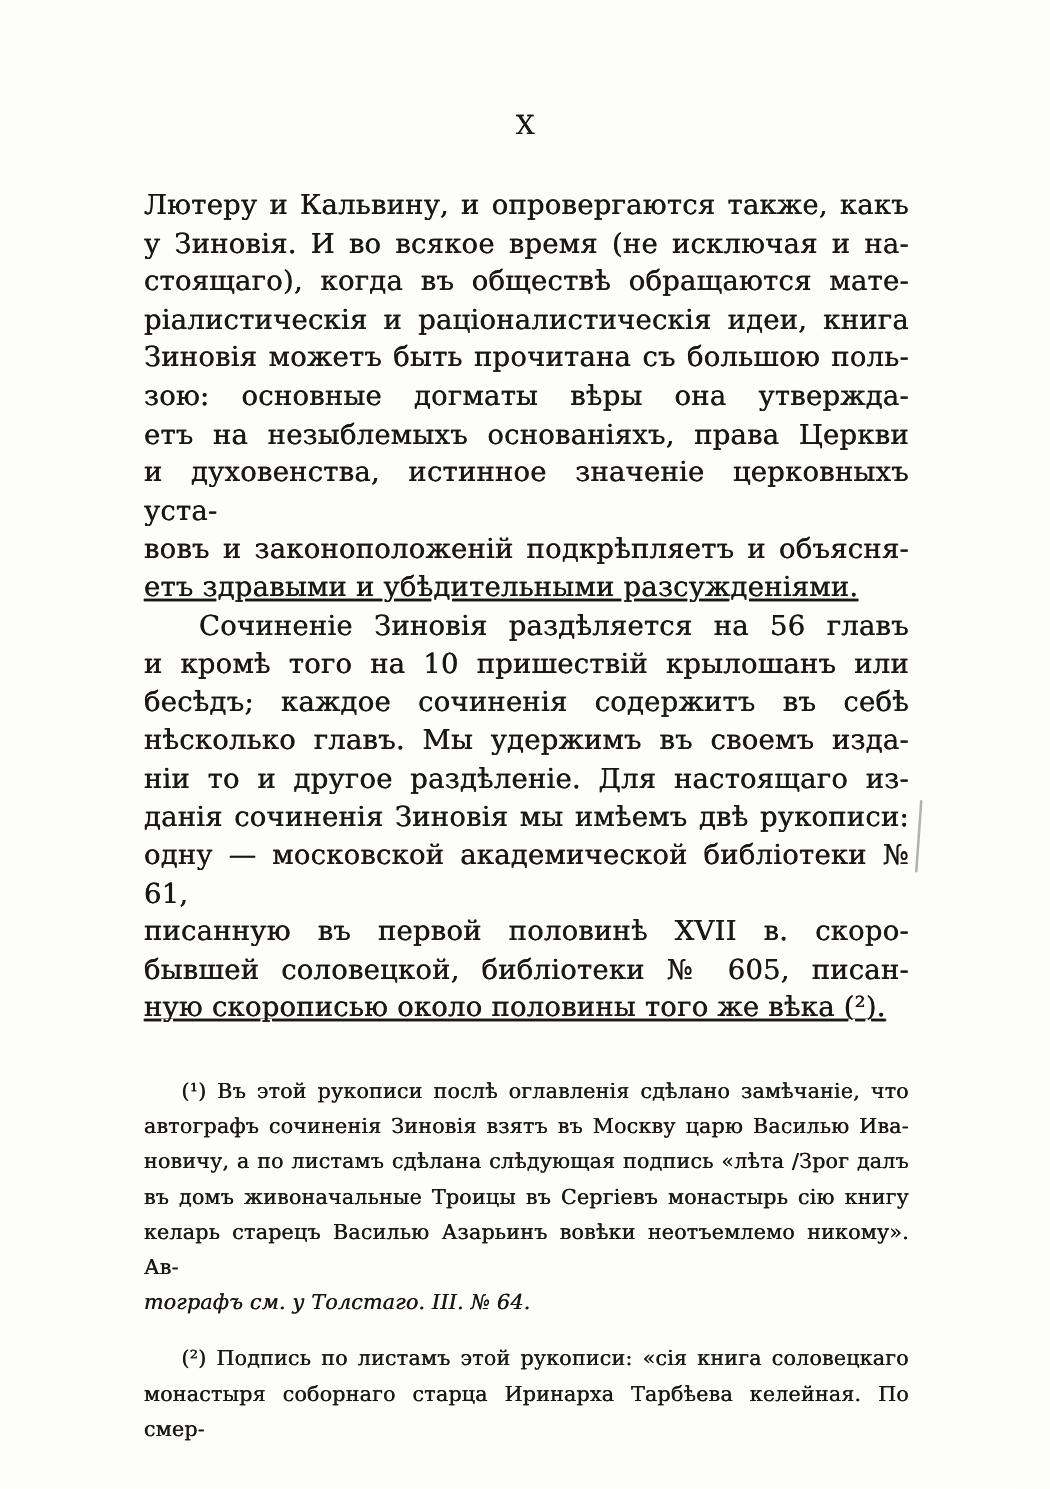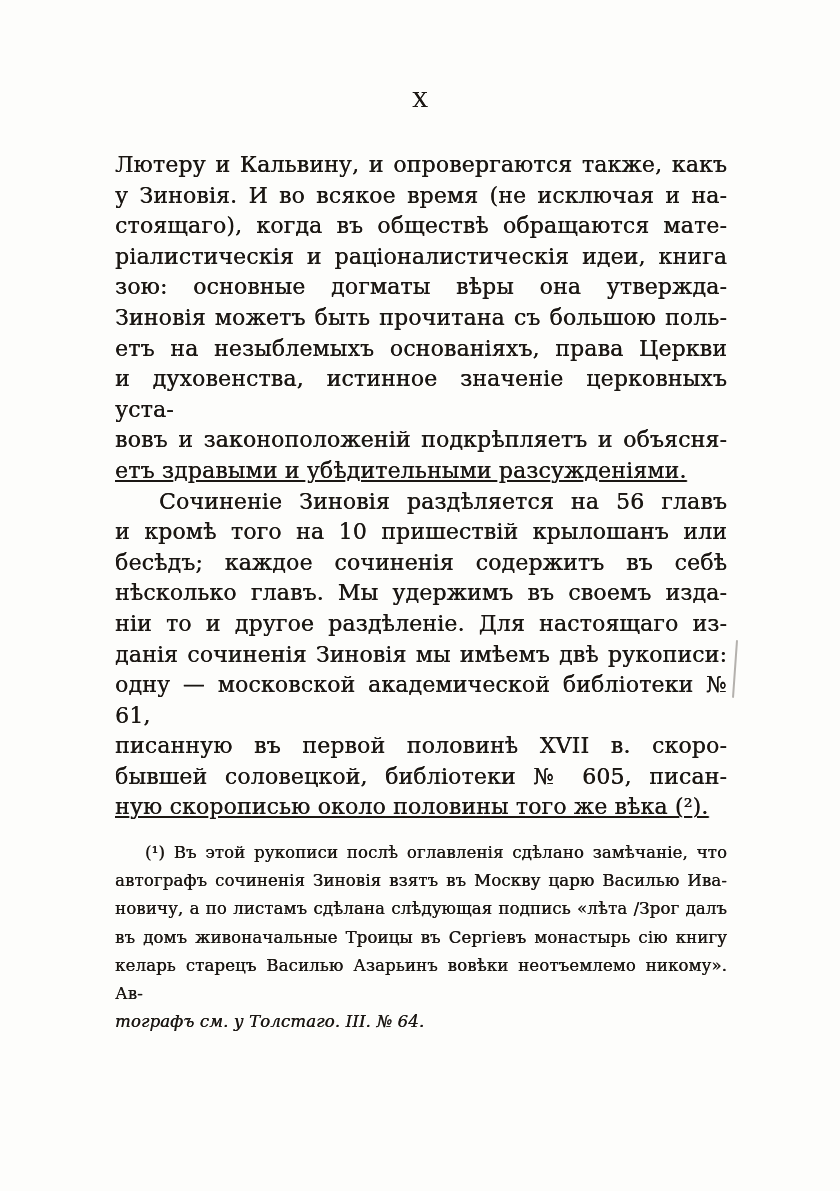--- a/index.html
+++ b/index.html
@@ -32,21 +32,21 @@
   .bline {
     font-size: 22px;
     line-height: 30.6px;
     text-align: justify;
     text-align-last: justify;
     white-space: normal;
   }
   .bline.lastline { text-align-last: left; text-decoration: underline; }
   .bline.indent { text-indent: 44px; }
   
-  #footnotes { margin-top: 16px; }
+  #footnotes { margin-top: 36px; }
   #footnotes .para + .para { margin-top: 17px; }
   .fline {
     font-size: 16.5px;
     line-height: 28.2px;
     text-align: justify;
     text-align-last: justify;
   }
   .fline.lastline { text-align-last: left; font-style: italic; }
   .fline.indent { text-indent: 30px; }
   
@@ -67,22 +67,22 @@
 
 <div class="page">
   <div class="page-number">X</div>
 
   <div class="body-text" id="body-text">
       <div class="para">
         <div class="bline">Лютеру и Кальвину, и опровергаются также, какъ</div>
         <div class="bline">у Зиновія. И во всякое время (не исключая и на-</div>
         <div class="bline">стоящаго), когда въ обществѣ обращаются мате-</div>
         <div class="bline">ріалистическія и раціоналистическія идеи, книга</div>
+        <div class="bline">Зиновія можетъ быть прочитана съ большою поль-</div>
         <div class="bline">зою: основные догматы вѣры она утвержда-</div>
-        <div class="bline">Зиновія можетъ быть прочитана съ большою поль-</div>
         <div class="bline">етъ на незыблемыхъ основаніяхъ, права Церкви</div>
         <div class="bline">и духовенства, истинное значеніе церковныхъ уста-</div>
         <div class="bline">вовъ и законоположеній подкрѣпляетъ и объясня-</div>
         <div class="bline lastline">етъ здравыми и убѣдительными разсужденіями.</div>
       </div>
       <div class="para">
         <div class="bline indent">Сочиненіе Зиновія раздѣляется на 56 главъ</div>
         <div class="bline">и кромѣ того на 10 пришествій крылошанъ или</div>
         <div class="bline">бесѣдъ; каждое сочиненія содержитъ въ себѣ</div>
         <div class="bline">нѣсколько главъ. Мы удержимъ въ своемъ изда-</div>
@@ -97,16 +97,20 @@
 
   <div class="footnotes" id="footnotes">
       <div class="para">
         <div class="fline indent">(¹) Въ этой рукописи послѣ оглавленія сдѣлано замѣчаніе, что</div>
         <div class="fline">автографъ сочиненія Зиновія взятъ въ Москву царю Василью Ива-</div>
         <div class="fline">новичу, а по листамъ сдѣлана слѣдующая подпись «лѣта /Зрог далъ</div>
         <div class="fline">въ домъ живоначальные Троицы въ Сергіевъ монастырь сію книгу</div>
         <div class="fline">келарь старецъ Василью Азарьинъ вовѣки неотъемлемо никому». Ав-</div>
         <div class="fline lastline">тографъ см. у Толстаго. III. № 64.</div>
       </div>
+      <div class="para">
+        <div class="fline indent">(²) Подпись по листамъ этой рукописи: «сія книга соловецкаго</div>
+        <div class="fline">монастыря соборнаго старца Иринарха Тарбѣева келейная. По смер-</div>
+      </div>
     </div>
 
   <div class="scan-artifact"></div>
 </div>
 
 </body></html>

